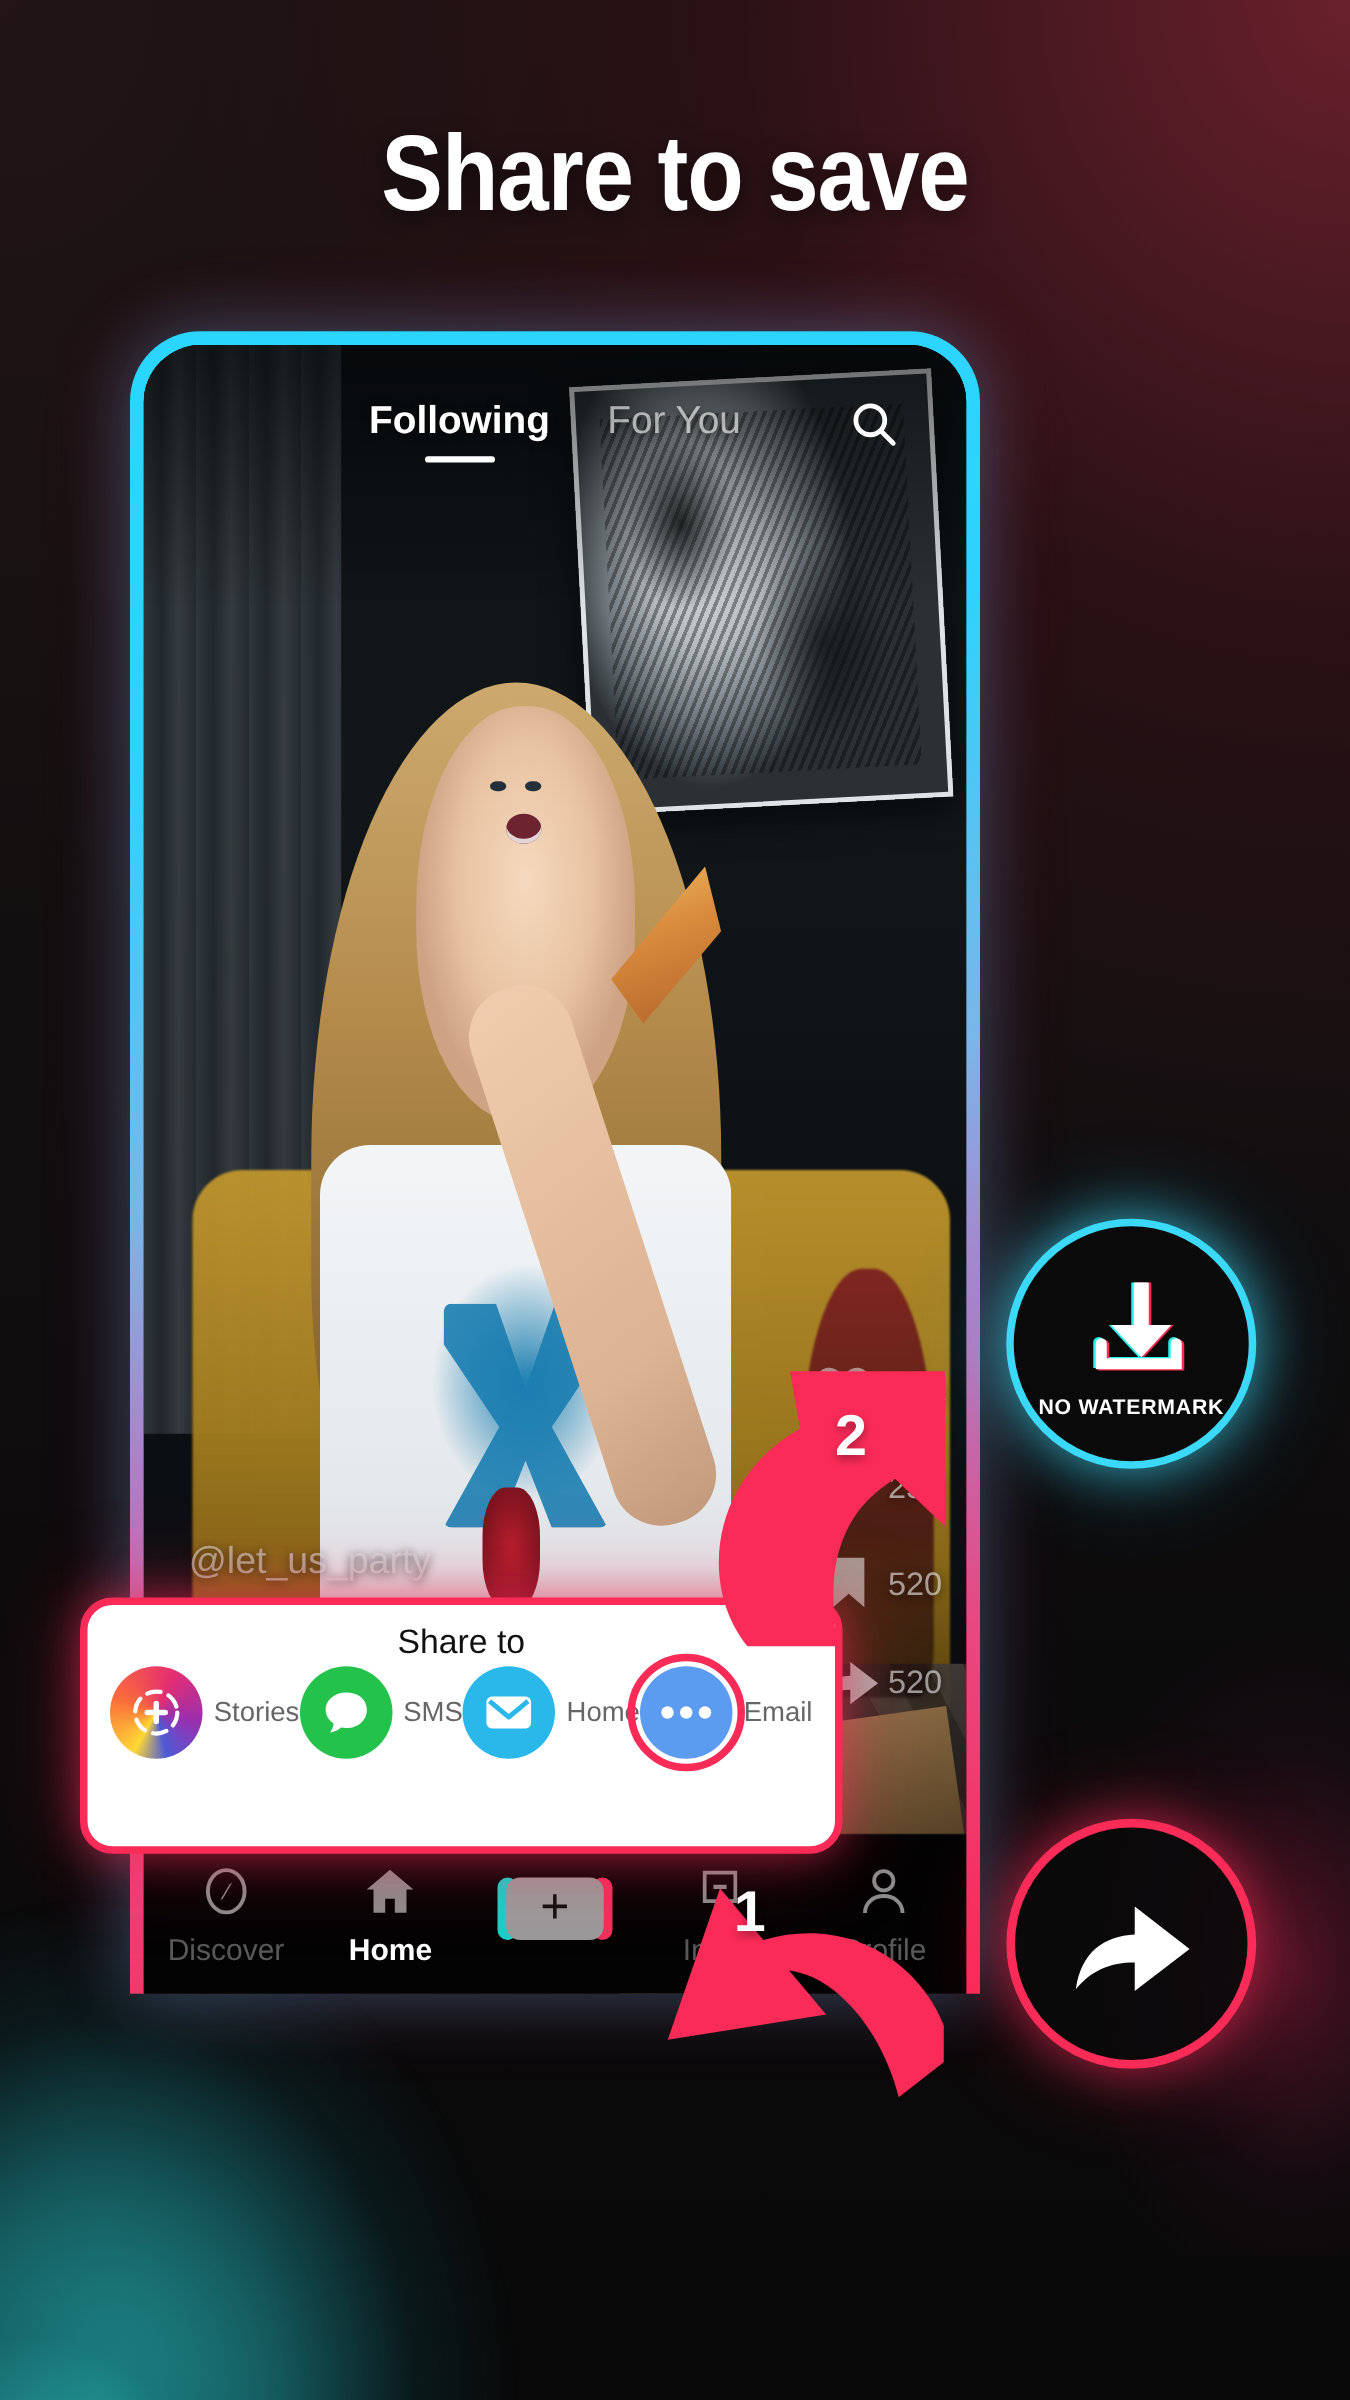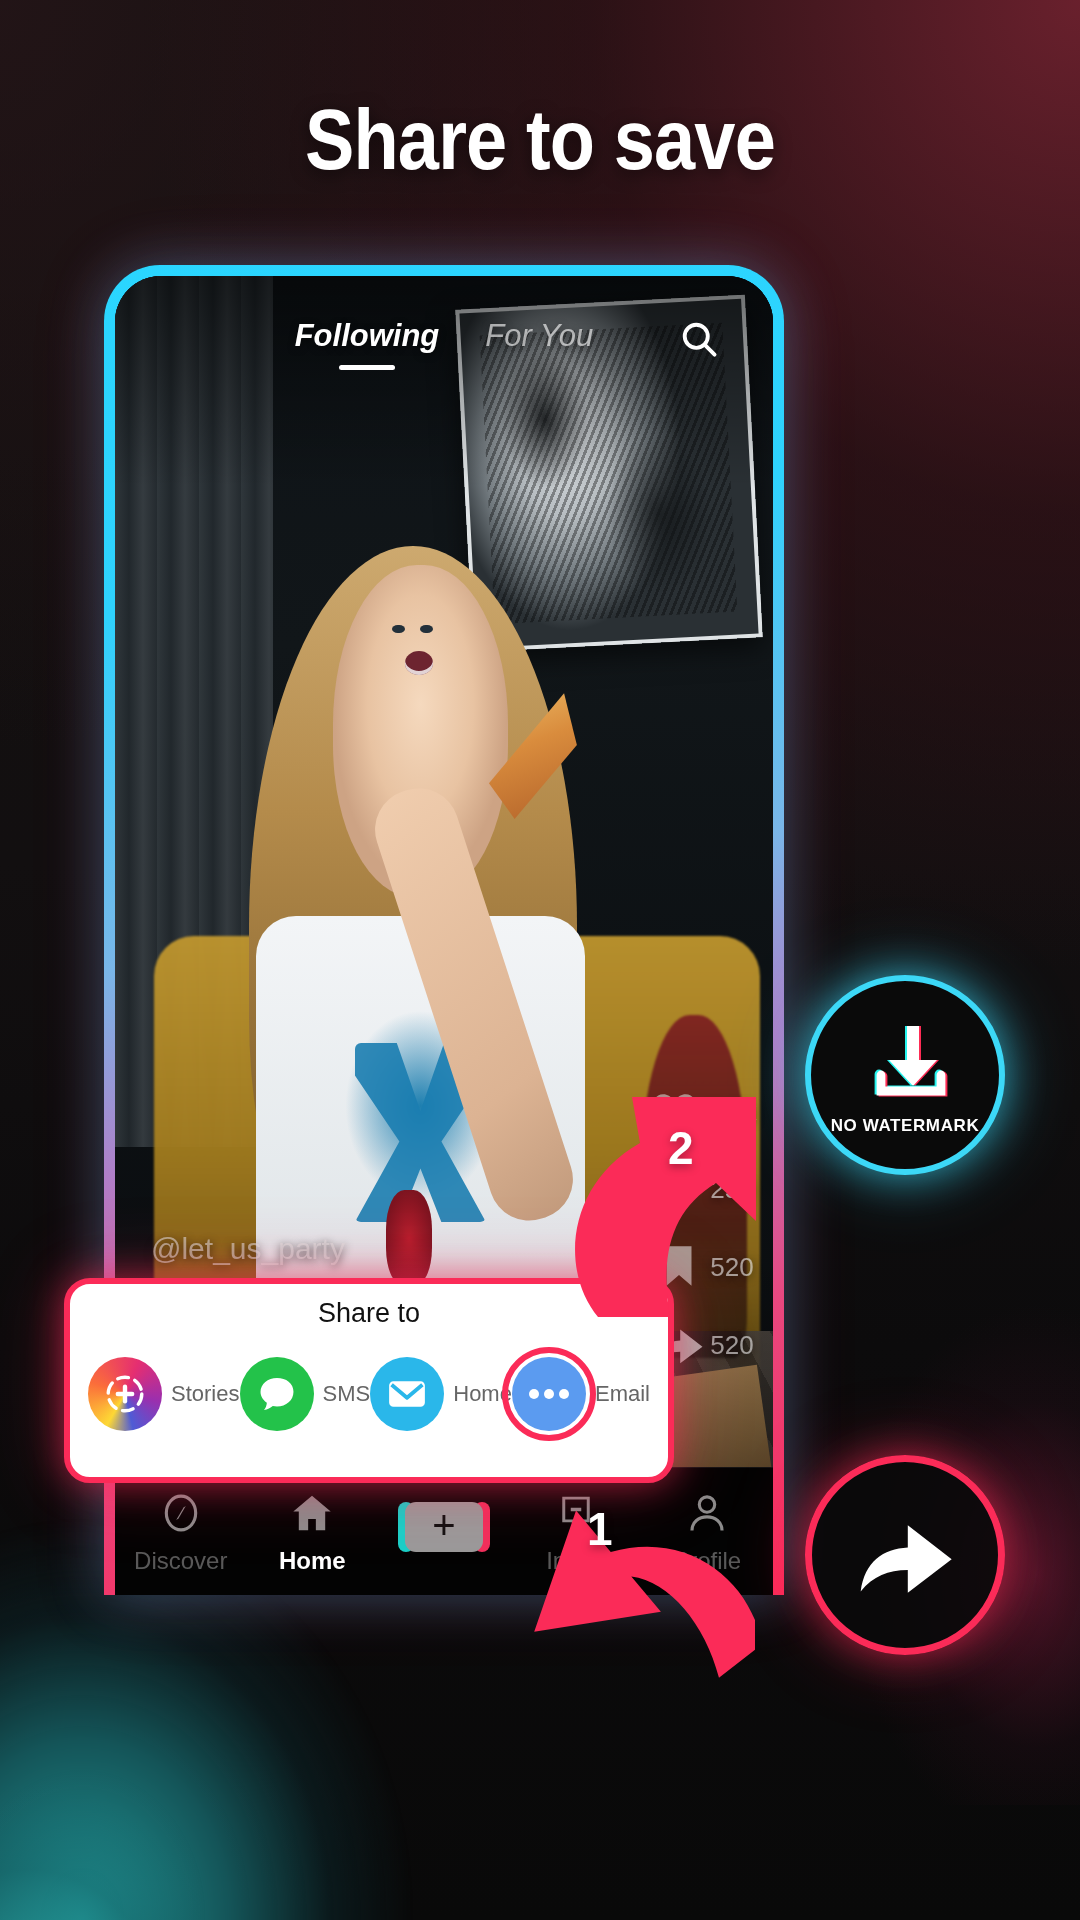--- a/index.html
+++ b/index.html
@@ -168,21 +168,20 @@
     background:
       linear-gradient(180deg, rgba(0,0,0,.55) 0%, rgba(0,0,0,0) 16%),
       linear-gradient(0deg, rgba(0,0,0,.62) 0%, rgba(0,0,0,0) 26%);
   }
 
   
   .topbar{
     position:absolute; top:28px; left:0; right:0; height:70px;
     display:flex; align-items:center; justify-content:center; gap:46px;
     z-index:8;
-    font-style:italic;
   }
   .tab{
     font-size:31px; color:rgba(255,255,255,.62); position:relative;
     padding-bottom:6px; text-shadow:0 2px 7px rgba(0,0,0,.55);
   }
   .tab.active{ color:#fff; font-weight:bold; }
   .tab.active::after{
     content:""; position:absolute; left:50%; transform:translateX(-50%);
     bottom:-10px; width:56px; height:5px; background:#fff; border-radius:3px;
   }
@@ -271,21 +270,21 @@
   .sheet{
     position:absolute; left:64px; top:1278px;
     width:610px; height:205px;
     background:#fff; border-radius:26px;
     border:6px solid #fb2b58;
     box-shadow:0 0 36px rgba(251,43,88,.55), 0 0 78px rgba(251,43,88,.28);
     z-index:28;
     padding:14px 0 0 0;
   }
   .sheet-title{
-    text-align:center; font-size:27px; color:#111; margin-bottom:28px;
+    text-align:center; font-size:27px; color:#111; margin-bottom:4px;
   }
   .sheet-row{ display:flex; justify-content:space-around; padding:0 18px; }
   .sheet-item{ display:flex; flex-direction:row; align-items:center; gap:9px; position:relative; }
   .sheet-ico{
     width:74px; height:74px; border-radius:50%;
     display:flex; align-items:center; justify-content:center;
     position:relative;
   }
   .sheet-lab{ font-size:22px; color:#666; }
   .ico-stories{

